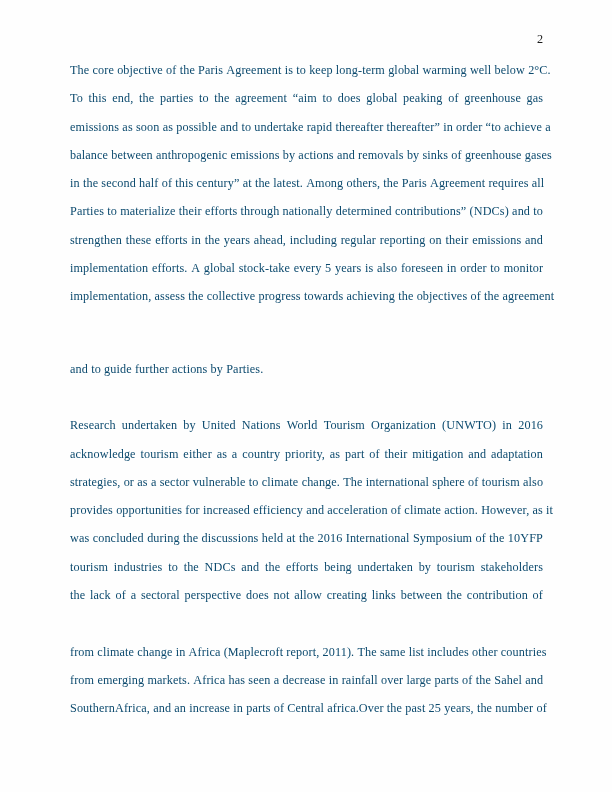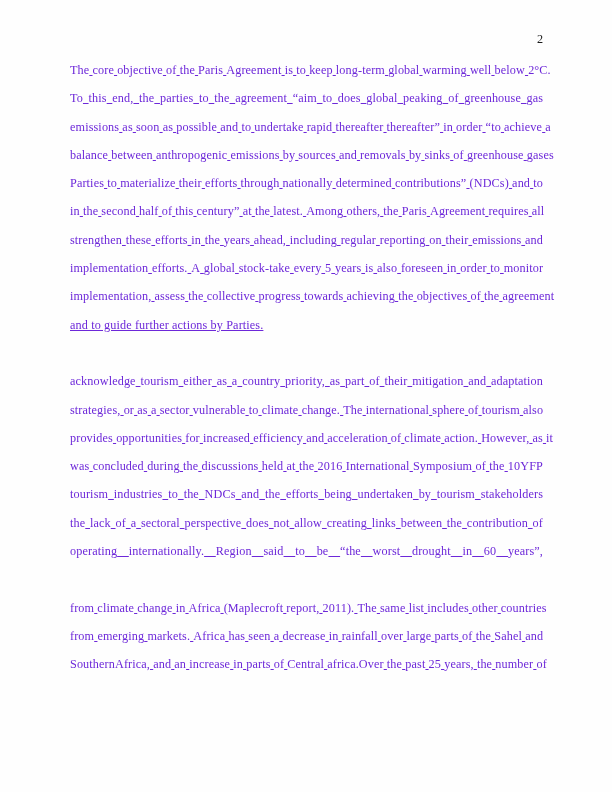--- a/index.html
+++ b/index.html
@@ -51,61 +51,61 @@
   
   .line {
     display: block;
     height: 28.3px;
     line-height: 28.3px;
     font-size: 12.2px;
     letter-spacing: 0.01em;
     text-align: justify;
     text-align-last: justify;
     white-space: nowrap;
-    color: #6d28d9;
-    text-decoration: underline;
+    color: #0c4a6e;
   }
   
   .line.last {
     text-align: left;
     text-align-last: left;
+    margin-top: 44px;
   }
 
   .line > span {
     display: inline-block;
   }
 </style>
 </head>
 <body>
 
 <div class="page">
 
   <div class="page-number">2</div>
 
   <div class="body-text">
       <p class="para">
         <span class="line"><span>The</span> <span>core</span> <span>objective</span> <span>of</span> <span>the</span> <span>Paris</span> <span>Agreement</span> <span>is</span> <span>to</span> <span>keep</span> <span>long-term</span> <span>global</span> <span>warming</span> <span>well</span> <span>below</span> <span>2°C.</span></span>
         <span class="line"><span>To</span> <span>this</span> <span>end,</span> <span>the</span> <span>parties</span> <span>to</span> <span>the</span> <span>agreement</span> <span>“aim</span> <span>to</span> <span>does</span> <span>global</span> <span>peaking</span> <span>of</span> <span>greenhouse</span> <span>gas</span></span>
         <span class="line"><span>emissions</span> <span>as</span> <span>soon</span> <span>as</span> <span>possible</span> <span>and</span> <span>to</span> <span>undertake</span> <span>rapid</span> <span>thereafter</span> <span>thereafter”</span> <span>in</span> <span>order</span> <span>“to</span> <span>achieve</span> <span>a</span></span>
-        <span class="line"><span>balance</span> <span>between</span> <span>anthropogenic</span> <span>emissions</span> <span>by</span> <span>sources</span> <span>and</span> <span>removals</span> <span>by</span> <span>sinks</span> <span>of</span> <span>greenhouse</span> <span>gases</span></span>
+        <span class="line"><span>balance</span> <span>between</span> <span>anthropogenic</span> <span>emissions</span> <span>by</span> <span>actions</span> <span>and</span> <span>removals</span> <span>by</span> <span>sinks</span> <span>of</span> <span>greenhouse</span> <span>gases</span></span>
+        <span class="line"><span>in</span> <span>the</span> <span>second</span> <span>half</span> <span>of</span> <span>this</span> <span>century”</span> <span>at</span> <span>the</span> <span>latest.</span> <span>Among</span> <span>others,</span> <span>the</span> <span>Paris</span> <span>Agreement</span> <span>requires</span> <span>all</span></span>
         <span class="line"><span>Parties</span> <span>to</span> <span>materialize</span> <span>their</span> <span>efforts</span> <span>through</span> <span>nationally</span> <span>determined</span> <span>contributions”</span> <span>(NDCs)</span> <span>and</span> <span>to</span></span>
-        <span class="line"><span>in</span> <span>the</span> <span>second</span> <span>half</span> <span>of</span> <span>this</span> <span>century”</span> <span>at</span> <span>the</span> <span>latest.</span> <span>Among</span> <span>others,</span> <span>the</span> <span>Paris</span> <span>Agreement</span> <span>requires</span> <span>all</span></span>
         <span class="line"><span>strengthen</span> <span>these</span> <span>efforts</span> <span>in</span> <span>the</span> <span>years</span> <span>ahead,</span> <span>including</span> <span>regular</span> <span>reporting</span> <span>on</span> <span>their</span> <span>emissions</span> <span>and</span></span>
         <span class="line"><span>implementation</span> <span>efforts.</span> <span>A</span> <span>global</span> <span>stock-take</span> <span>every</span> <span>5</span> <span>years</span> <span>is</span> <span>also</span> <span>foreseen</span> <span>in</span> <span>order</span> <span>to</span> <span>monitor</span></span>
         <span class="line"><span>implementation,</span> <span>assess</span> <span>the</span> <span>collective</span> <span>progress</span> <span>towards</span> <span>achieving</span> <span>the</span> <span>objectives</span> <span>of</span> <span>the</span> <span>agreement</span></span>
         <span class="line last">and to guide further actions by Parties.</span>
       </p>
       <p class="para">
+        <span class="line"><span>Research</span> <span>undertaken</span> <span>by</span> <span>United</span> <span>Nations</span> <span>World</span> <span>Tourism</span> <span>Organization</span> <span>(UNWTO)</span> <span>in</span> <span>2016</span></span>
         <span class="line"><span>acknowledge</span> <span>tourism</span> <span>either</span> <span>as</span> <span>a</span> <span>country</span> <span>priority,</span> <span>as</span> <span>part</span> <span>of</span> <span>their</span> <span>mitigation</span> <span>and</span> <span>adaptation</span></span>
         <span class="line"><span>strategies,</span> <span>or</span> <span>as</span> <span>a</span> <span>sector</span> <span>vulnerable</span> <span>to</span> <span>climate</span> <span>change.</span> <span>The</span> <span>international</span> <span>sphere</span> <span>of</span> <span>tourism</span> <span>also</span></span>
         <span class="line"><span>provides</span> <span>opportunities</span> <span>for</span> <span>increased</span> <span>efficiency</span> <span>and</span> <span>acceleration</span> <span>of</span> <span>climate</span> <span>action.</span> <span>However,</span> <span>as</span> <span>it</span></span>
         <span class="line"><span>was</span> <span>concluded</span> <span>during</span> <span>the</span> <span>discussions</span> <span>held</span> <span>at</span> <span>the</span> <span>2016</span> <span>International</span> <span>Symposium</span> <span>of</span> <span>the</span> <span>10YFP</span></span>
         <span class="line"><span>tourism</span> <span>industries</span> <span>to</span> <span>the</span> <span>NDCs</span> <span>and</span> <span>the</span> <span>efforts</span> <span>being</span> <span>undertaken</span> <span>by</span> <span>tourism</span> <span>stakeholders</span></span>
         <span class="line"><span>the</span> <span>lack</span> <span>of</span> <span>a</span> <span>sectoral</span> <span>perspective</span> <span>does</span> <span>not</span> <span>allow</span> <span>creating</span> <span>links</span> <span>between</span> <span>the</span> <span>contribution</span> <span>of</span></span>
-        <span class="line"><span>operating</span> <span>internationally.</span> <span>Region</span> <span>said</span> <span>to</span> <span>be</span> <span>“the</span> <span>worst</span> <span>drought</span> <span>in</span> <span>60</span> <span>years”,</span></span>
       </p>
       <p class="para">
         <span class="line"><span>from</span> <span>climate</span> <span>change</span> <span>in</span> <span>Africa</span> <span>(Maplecroft</span> <span>report,</span> <span>2011).</span> <span>The</span> <span>same</span> <span>list</span> <span>includes</span> <span>other</span> <span>countries</span></span>
         <span class="line"><span>from</span> <span>emerging</span> <span>markets.</span> <span>Africa</span> <span>has</span> <span>seen</span> <span>a</span> <span>decrease</span> <span>in</span> <span>rainfall</span> <span>over</span> <span>large</span> <span>parts</span> <span>of</span> <span>the</span> <span>Sahel</span> <span>and</span></span>
         <span class="line"><span>SouthernAfrica,</span> <span>and</span> <span>an</span> <span>increase</span> <span>in</span> <span>parts</span> <span>of</span> <span>Central</span> <span>africa.Over</span> <span>the</span> <span>past</span> <span>25</span> <span>years,</span> <span>the</span> <span>number</span> <span>of</span></span>
       </p>
     </div>
 
 </div>
 

